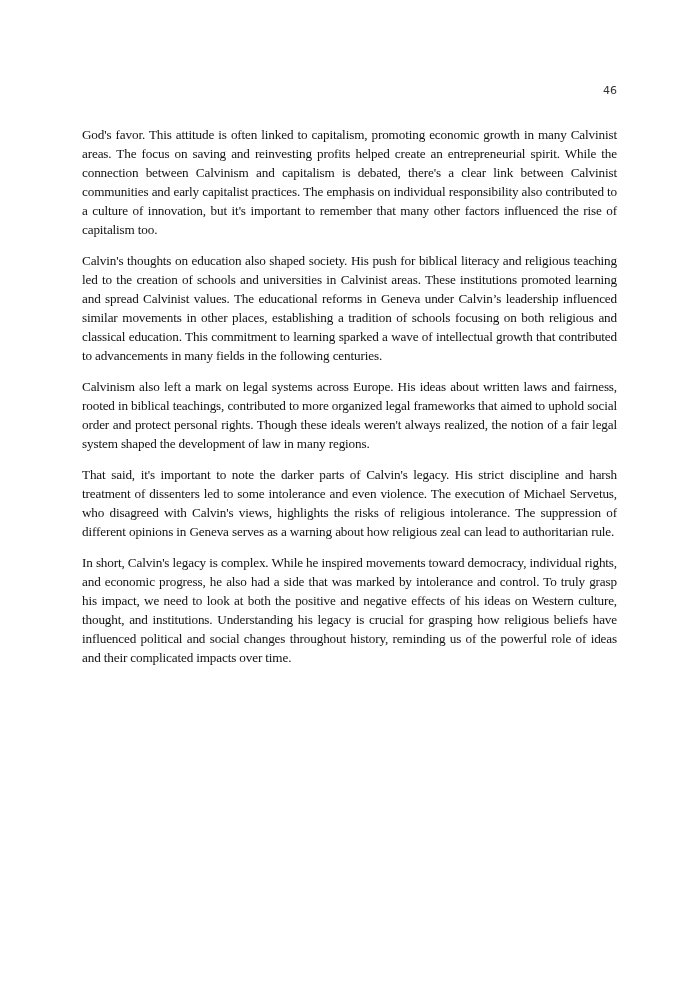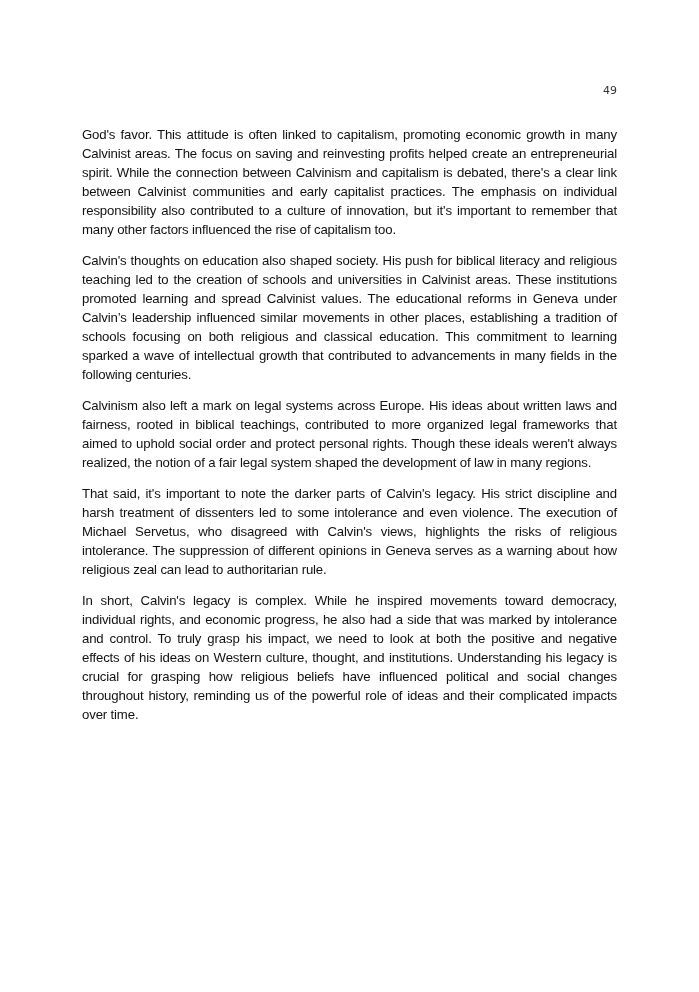--- a/index.html
+++ b/index.html
@@ -22,33 +22,33 @@
       font-size: 11px;
       color: #333333;
     }
     .content {
       position: absolute;
       top: 125px;
       left: 82px;
       width: 535px;
     }
     .para {
-      font-family: Liberation Sans, sans-serif;
+      font-family: Liberation Serif, serif;
       font-size: 13.2px;
       line-height: 19px;
       text-align: justify;
       margin: 0 0 12px 0;
       letter-spacing: -0.15px;
       word-spacing: 0px;
     }
   </style>
 </head>
 <body>
 
-<div class="page-number">49</div>
+<div class="page-number">46</div>
 
 <div class="content">
   <p class="para">God's favor. This attitude is often linked to capitalism, promoting economic growth in many Calvinist areas. The focus on saving and reinvesting profits helped create an entrepreneurial spirit. While the connection between Calvinism and capitalism is debated, there's a clear link between Calvinist communities and early capitalist practices. The emphasis on individual responsibility also contributed to a culture of innovation, but it's important to remember that many other factors influenced the rise of capitalism too.</p>
   <p class="para">Calvin's thoughts on education also shaped society. His push for biblical literacy and religious teaching led to the creation of schools and universities in Calvinist areas. These institutions promoted learning and spread Calvinist values. The educational reforms in Geneva under Calvin’s leadership influenced similar movements in other places, establishing a tradition of schools focusing on both religious and classical education. This commitment to learning sparked a wave of intellectual growth that contributed to advancements in many fields in the following centuries.</p>
   <p class="para">Calvinism also left a mark on legal systems across Europe. His ideas about written laws and fairness, rooted in biblical teachings, contributed to more organized legal frameworks that aimed to uphold social order and protect personal rights. Though these ideals weren't always realized, the notion of a fair legal system shaped the development of law in many regions.</p>
   <p class="para">That said, it's important to note the darker parts of Calvin's legacy. His strict discipline and harsh treatment of dissenters led to some intolerance and even violence. The execution of Michael Servetus, who disagreed with Calvin's views, highlights the risks of religious intolerance. The suppression of different opinions in Geneva serves as a warning about how religious zeal can lead to authoritarian rule.</p>
   <p class="para">In short, Calvin's legacy is complex. While he inspired movements toward democracy, individual rights, and economic progress, he also had a side that was marked by intolerance and control. To truly grasp his impact, we need to look at both the positive and negative effects of his ideas on Western culture, thought, and institutions. Understanding his legacy is crucial for grasping how religious beliefs have influenced political and social changes throughout history, reminding us of the powerful role of ideas and their complicated impacts over time.</p>
 </div>
 
 </body></html>

